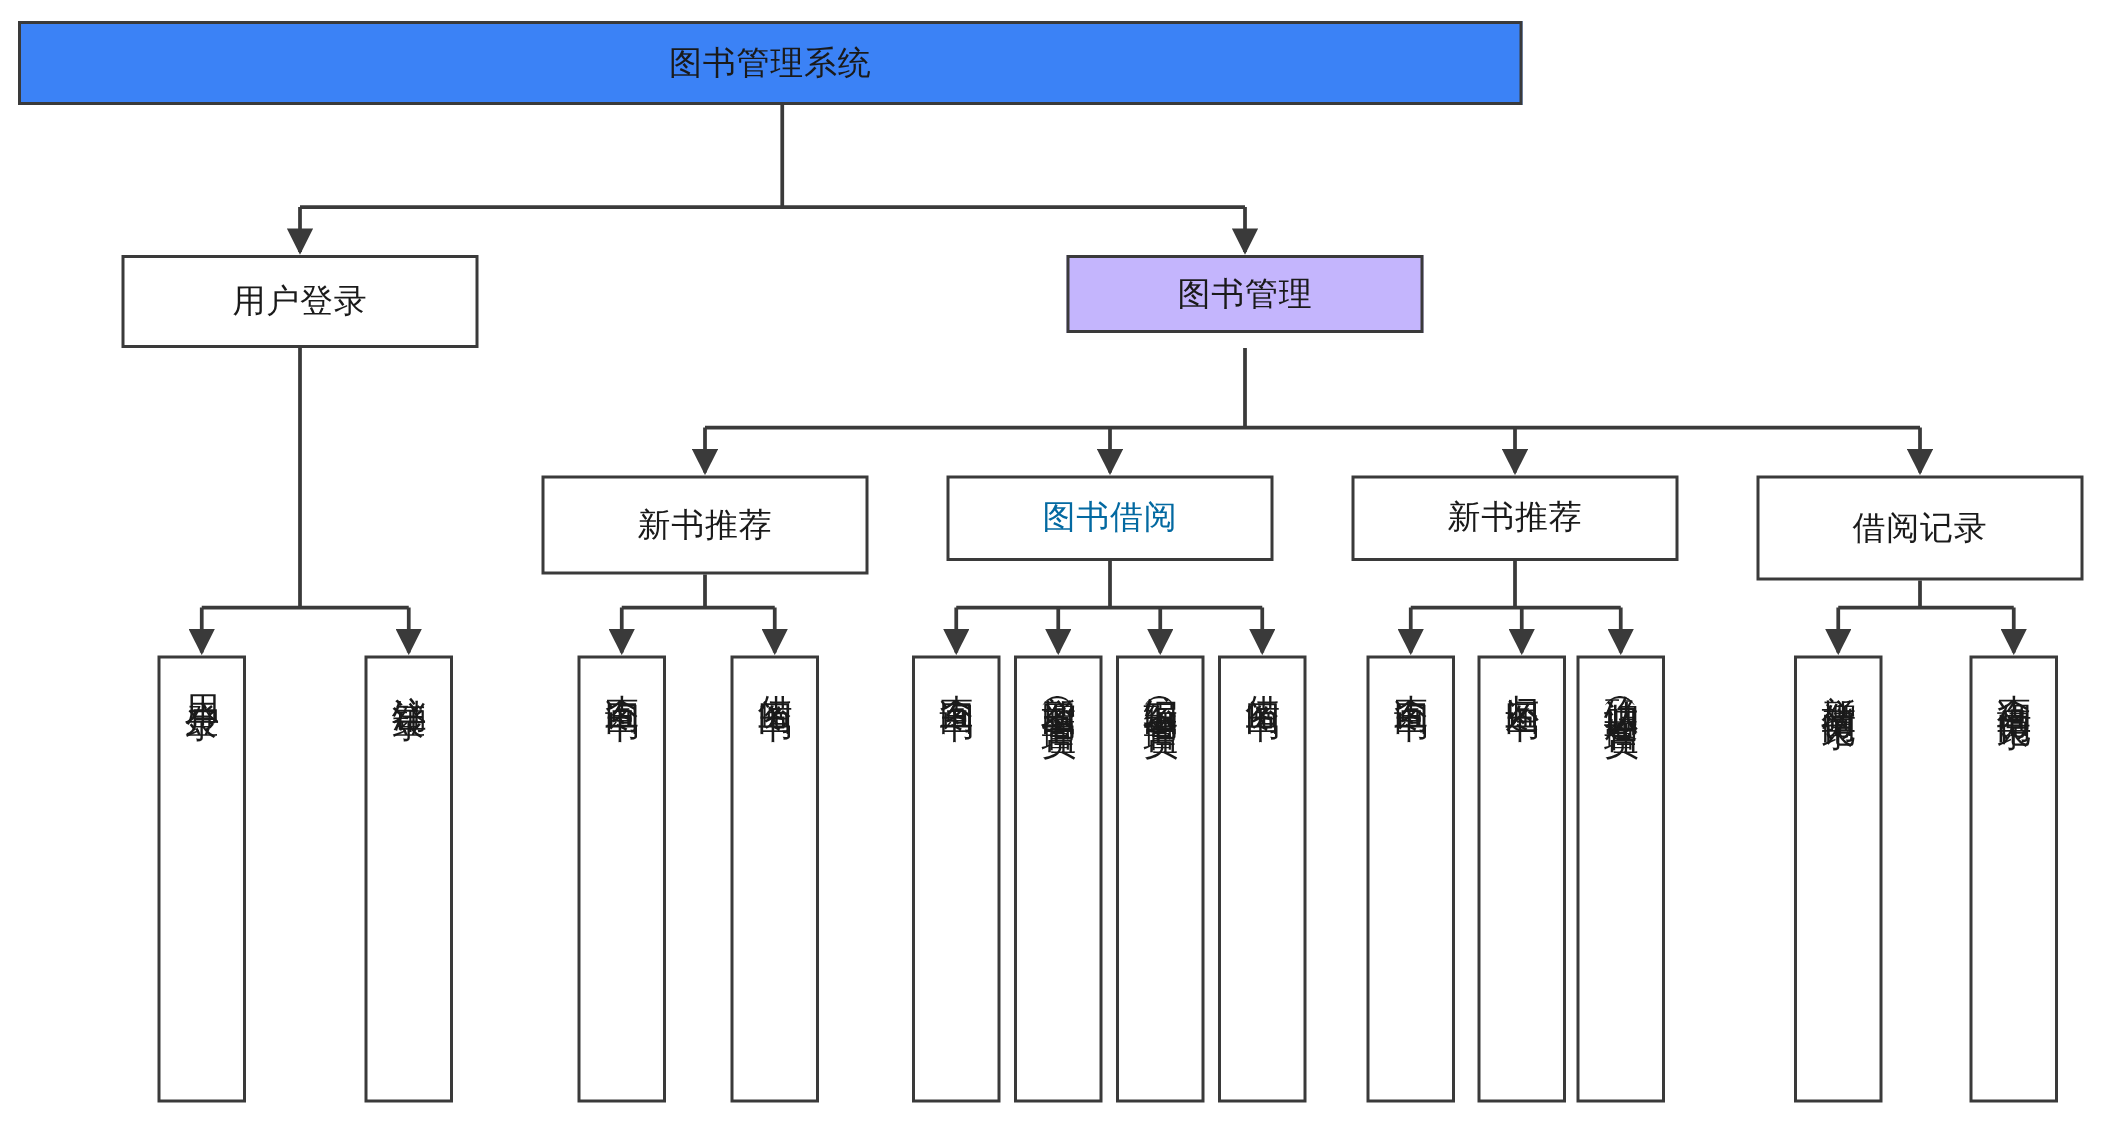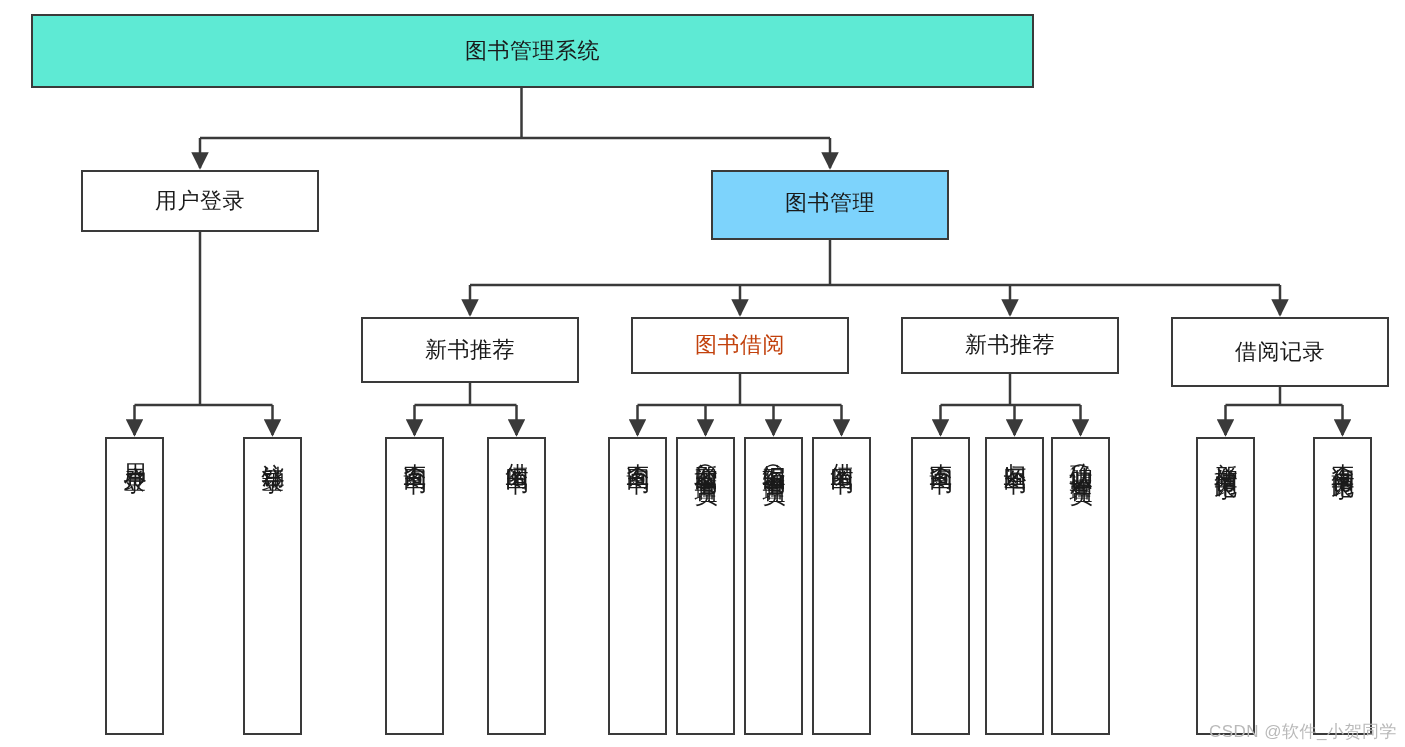--- a/index.html
+++ b/index.html
@@ -105,33 +105,33 @@
       <path d="M 940.5 405 L 1080.5 405" fill="none" stroke="#3a3a3a" stroke-width="2.5"></path>
       <path d="M 940.5 405 L 940.5 435" fill="none" stroke="#3a3a3a" stroke-width="2.5" marker-end="url(#ah)"></path>
       <path d="M 1014.5 405 L 1014.5 435" fill="none" stroke="#3a3a3a" stroke-width="2.5" marker-end="url(#ah)"></path>
       <path d="M 1080.5 405 L 1080.5 435" fill="none" stroke="#3a3a3a" stroke-width="2.5" marker-end="url(#ah)"></path>
       <path d="M 1280 374 L 1280 405" fill="none" stroke="#3a3a3a" stroke-width="2.5"></path>
       <path d="M 1225.5 405 L 1342.5 405" fill="none" stroke="#3a3a3a" stroke-width="2.5"></path>
       <path d="M 1225.5 405 L 1225.5 435" fill="none" stroke="#3a3a3a" stroke-width="2.5" marker-end="url(#ah)"></path>
       <path d="M 1342.5 405 L 1342.5 435" fill="none" stroke="#3a3a3a" stroke-width="2.5" marker-end="url(#ah)"></path>
     </svg>
   <div id="nodes-layer">
-      <div class="node horizontal" style="left: 31px; top: 14px; width: 1003px; height: 74px; border-color: rgb(58, 58, 58); background: #5eead4; color: rgb(26, 26, 26);">
+      <div class="node horizontal" style="left: 12px; top: 14px; width: 1003px; height: 56px; border-color: rgb(58, 58, 58); background: #3b82f6; color: rgb(26, 26, 26);">
         <span class="label">图书管理系统</span>
       </div>
       <div class="node horizontal" style="left: 81px; top: 170px; width: 238px; height: 62px; border-color: rgb(58, 58, 58); background: rgb(255, 255, 255); color: rgb(26, 26, 26);">
         <span class="label">用户登录</span>
       </div>
-      <div class="node horizontal" style="left: 711px; top: 170px; width: 238px; height: 70px; border-color: rgb(58, 58, 58); background: #7dd3fc; color: rgb(26, 26, 26); font-family: Liberation Mono, monospace;">
+      <div class="node horizontal" style="left: 711px; top: 170px; width: 238px; height: 52px; border-color: rgb(58, 58, 58); background: #c4b5fd; color: rgb(26, 26, 26);">
         <span class="label">图书管理</span>
       </div>
       <div class="node horizontal" style="left: 361px; top: 317px; width: 218px; height: 66px; border-color: rgb(58, 58, 58); background: rgb(255, 255, 255); color: rgb(26, 26, 26);">
         <span class="label">新书推荐</span>
       </div>
-      <div class="node horizontal" style="left: 631px; top: 317px; width: 218px; height: 57px; border-color: rgb(58, 58, 58); background: rgb(255, 255, 255); color: #c2410c;">
+      <div class="node horizontal" style="left: 631px; top: 317px; width: 218px; height: 57px; border-color: rgb(58, 58, 58); background: rgb(255, 255, 255); color: #0369a1;">
         <span class="label">图书借阅</span>
       </div>
       <div class="node horizontal" style="left: 901px; top: 317px; width: 218px; height: 57px; border-color: rgb(58, 58, 58); background: rgb(255, 255, 255); color: rgb(26, 26, 26);">
         <span class="label">新书推荐</span>
       </div>
       <div class="node horizontal" style="left: 1171px; top: 317px; width: 218px; height: 70px; border-color: rgb(58, 58, 58); background: rgb(255, 255, 255); color: rgb(26, 26, 26);">
         <span class="label">借阅记录</span>
       </div>
       <div class="node vertical" style="left: 105px; top: 437px; width: 59px; height: 298px; border-color: rgb(58, 58, 58); background: rgb(255, 255, 255); color: rgb(26, 26, 26);">
         <span class="label">用户登录</span>
@@ -166,14 +166,13 @@
       <div class="node vertical" style="left: 1051px; top: 437px; width: 59px; height: 298px; border-color: rgb(58, 58, 58); background: rgb(255, 255, 255); color: rgb(26, 26, 26);">
         <span class="label">确认归还（管理员）</span>
       </div>
       <div class="node vertical" style="left: 1196px; top: 437px; width: 59px; height: 298px; border-color: rgb(58, 58, 58); background: rgb(255, 255, 255); color: rgb(26, 26, 26);">
         <span class="label">新增借阅记录</span>
       </div>
       <div class="node vertical" style="left: 1313px; top: 437px; width: 59px; height: 298px; border-color: rgb(58, 58, 58); background: rgb(255, 255, 255); color: rgb(26, 26, 26);">
         <span class="label">查询借阅记录</span>
       </div>
     </div>
-  <div id="watermark" style="color: rgb(185, 185, 185);">CSDN @软件_小贺同学</div>
 </div>
 
 </body></html>

